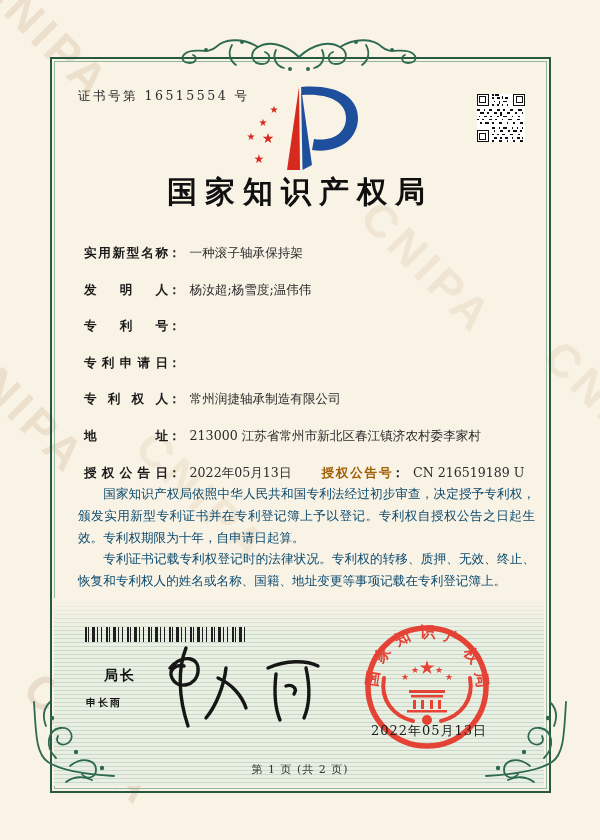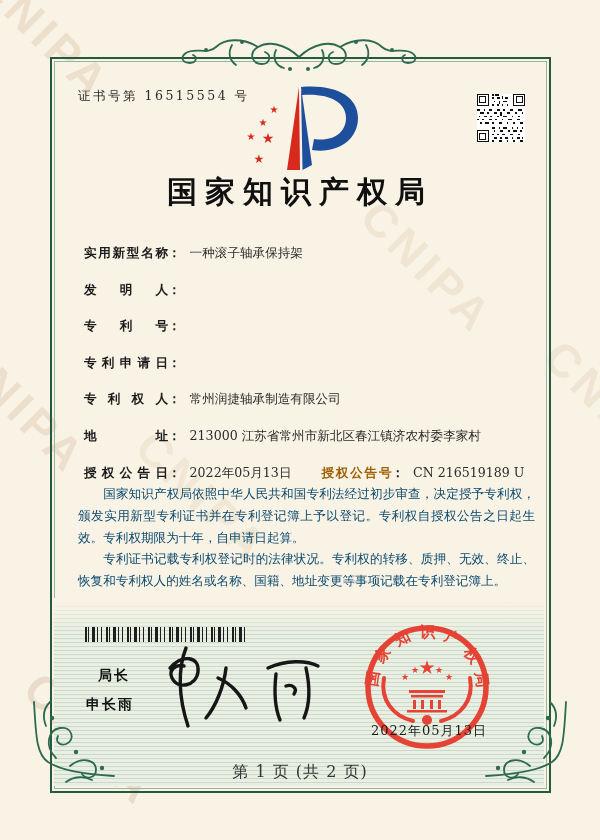--- a/index.html
+++ b/index.html
@@ -46,30 +46,30 @@
            text-align-last:justify;font-weight:600;color:#a16207;}
   
   .paras{position:absolute;left:78px;top:483px;width:457px;font-size:12.6px;
          line-height:21.8px;text-align:justify;color:#0c4a6e;}
   .paras p{margin:0;text-indent:2em;}
   
   .barcode{position:absolute;left:85px;top:627px;width:160px;height:15px;
      background:repeating-linear-gradient(90deg,#1e1e1e 0 2px,transparent 2px 3px,
        #1e1e1e 3px 4px,transparent 4px 7px,#1e1e1e 7px 10px,transparent 10px 12px,
        #1e1e1e 12px 13px,transparent 13px 16px,#1e1e1e 16px 17px,transparent 17px 21px);}
-  .sig-title{position:absolute;left:98px;top:667px;font-size:14px;font-weight:600;
+  .sig-title{position:absolute;left:104px;top:667px;font-size:14px;font-weight:600;
      font-family:"Liberation Sans",sans-serif;color:#141414;letter-spacing:2px;}
-  .sig-name{position:absolute;left:86px;top:696px;font-size:14px;font-weight:600;
+  .sig-name{position:absolute;left:86px;top:696px;font-size:10px;font-weight:600;
      font-family:"Liberation Sans",sans-serif;color:#141414;letter-spacing:2px;}
   .signature{position:absolute;left:148px;top:634px;}
   .seal{position:absolute;left:352px;top:614px;width:150px;height:150px;}
   .seal-date{position:absolute;left:2px;top:108px;width:150px;text-align:center;
      font-size:13px;color:#1a1a1a;letter-spacing:1px;}
   .page-no{position:absolute;left:0;top:762px;width:100%;text-align:center;
-     font-size:16px;color:#333;letter-spacing:1px;}
+     font-size:11px;color:#333;letter-spacing:1px;}
   .footer-note{position:absolute;left:0;top:797px;width:100%;text-align:center;
      font-size:13px;color:#222;letter-spacing:2px;}
 </style>
 </head>
 <body>
 
 <div class="cert">
 
   <div class="wm wm1">CNIPA</div>
   <div class="wm wm2">CNIPA</div>
@@ -156,20 +156,21 @@
 
   <div class="fields">
     <div class="frow">
       <span class="flabel">实用新型名称</span>
         <span class="fcolon">：</span>
         <span class="fvalue">一种滚子轴承保持架</span>
     </div>
     <div class="frow">
       <span class="flabel">发明人</span>
         <span class="fcolon">：</span>
+        <span class="fvalue">杨汝超;杨雪度;温伟伟</span>
     </div>
     <div class="frow">
       <span class="flabel">专利号</span>
         <span class="fcolon">：</span>
     </div>
     <div class="frow">
       <span class="flabel">专利申请日</span>
         <span class="fcolon">：</span>
     </div>
     <div class="frow">

